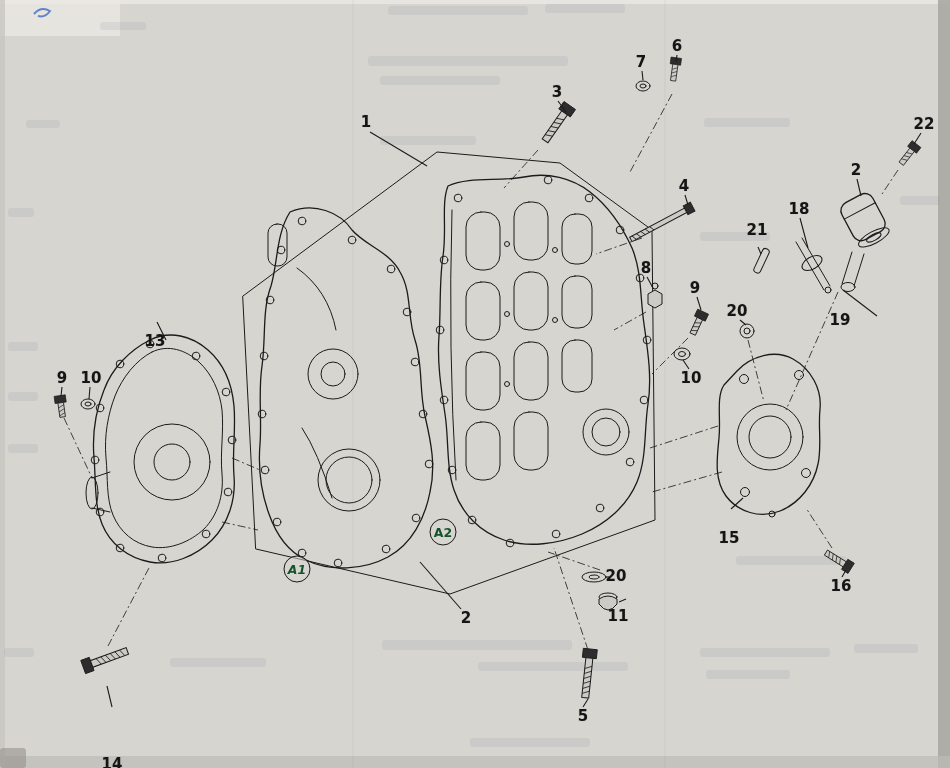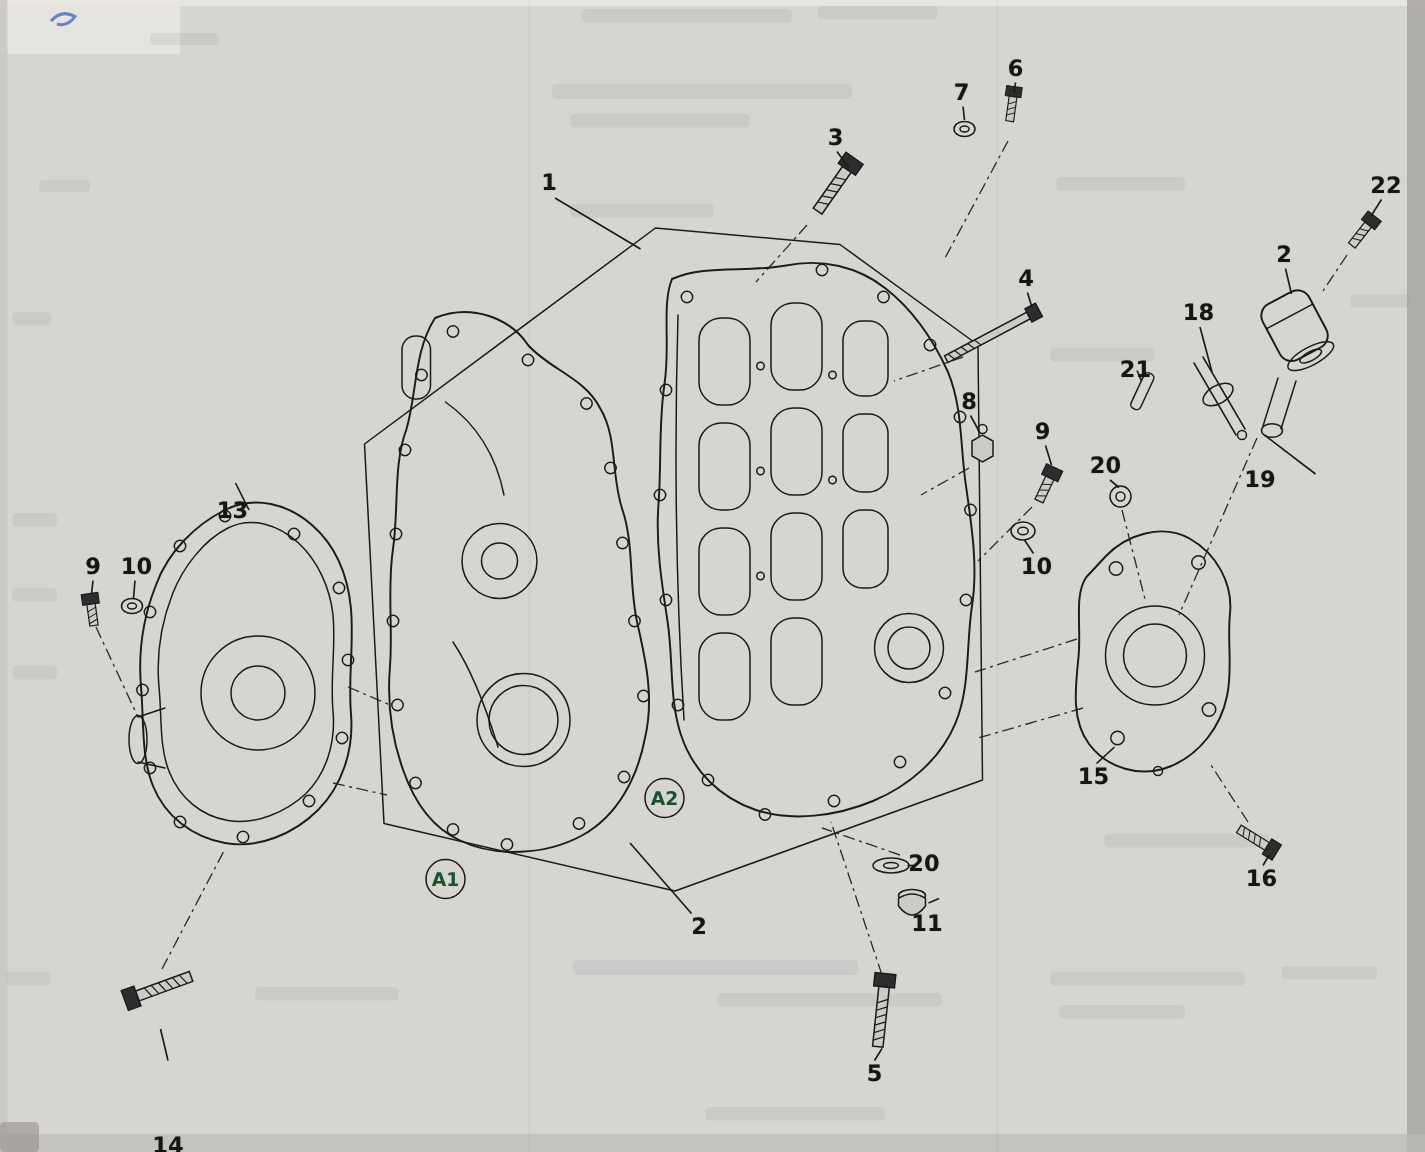--- a/index.html
+++ b/index.html
@@ -334,24 +334,24 @@
       <div class="callout" style="left: 641px; top: 62px;">7</div>
       <div class="callout" style="left: 646px; top: 268px;">8</div>
       <div class="callout" style="left: 695px; top: 288px;">9</div>
       <div class="callout" style="left: 691px; top: 378px;">10</div>
       <div class="callout" style="left: 62px; top: 378px;">9</div>
       <div class="callout" style="left: 91px; top: 378px;">10</div>
       <div class="callout" style="left: 618px; top: 599px; margin-top: 17px;">11</div>
       <div class="callout" style="left: 616px; top: 576px;">20</div>
       <div class="callout" style="left: 155px; top: 313px; margin-top: 28px;">13</div>
       <div class="callout" style="left: 112px; top: 716px; margin-top: 48px;">14</div>
-      <div class="callout" style="left: 729px; top: 518px;">15</div>
+      <div class="callout" style="left: 729px; top: 538px;">15</div>
       <div class="callout" style="left: 841px; top: 586px;">16</div>
       <div class="callout" style="left: 856px; top: 170px;">2</div>
       <div class="callout" style="left: 799px; top: 209px;">18</div>
       <div class="callout" style="left: 840px; top: 320px;">19</div>
       <div class="callout" style="left: 737px; top: 311px;">20</div>
-      <div class="callout" style="left: 757px; top: 247px;">21</div>
+      <div class="callout" style="left: 757px; top: 230px;">21</div>
       <div class="callout" style="left: 924px; top: 124px;">22</div>
-      <div class="balloon" style="left: 297px; top: 586px;">A1</div>
+      <div class="balloon" style="left: 297px; top: 569px; font-style: italic;">A1</div>
       <div class="balloon" style="left: 443px; top: 532px;">A2</div>
     </div>
 </div>
 
 </body></html>

